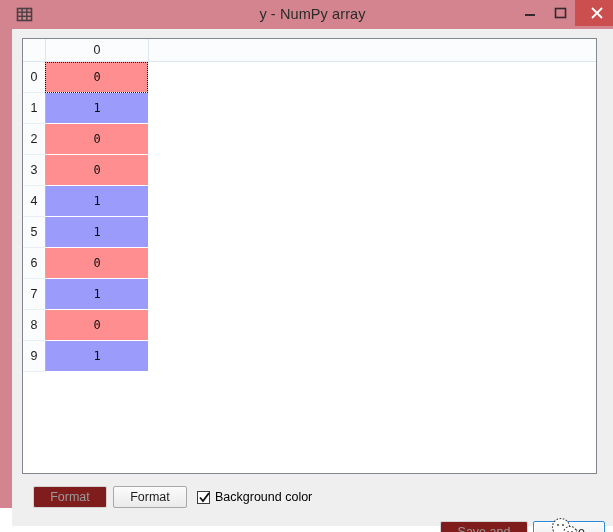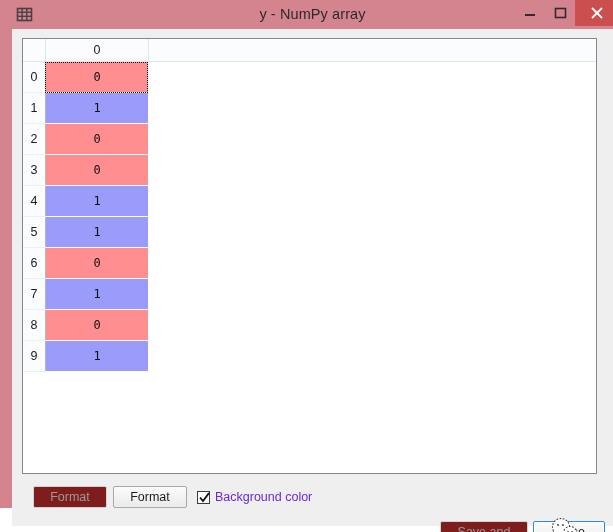--- a/index.html
+++ b/index.html
@@ -181,21 +181,21 @@
     gap: 5px;
   }
   #bgcolor-box {
     width: 13px; height: 13px;
     background: #ffffff;
     border: 1px solid #3c3c3c;
     box-sizing: border-box;
     position: relative;
   }
   #bgcolor-box svg { position: absolute; left: 0; top: -1px; }
-  #bgcolor-label { font-size: 12.5px; color: #6d28d9; }
+  #bgcolor-label { font-size: 12.5px; color: #000000; }
 
   #btn-saveclose {
     left: 428px; top: 492px; width: 88px; height: 22px; line-height: 20px;
   }
   #btn-cancel {
     left: 521px; top: 492px; width: 72px; height: 22px; line-height: 20px;
     border: 1px solid #2e8ad6;
     box-shadow: inset 0 0 0 1px #ffffff;
     background: linear-gradient(#fbfbfb, #ebebeb);
   }

